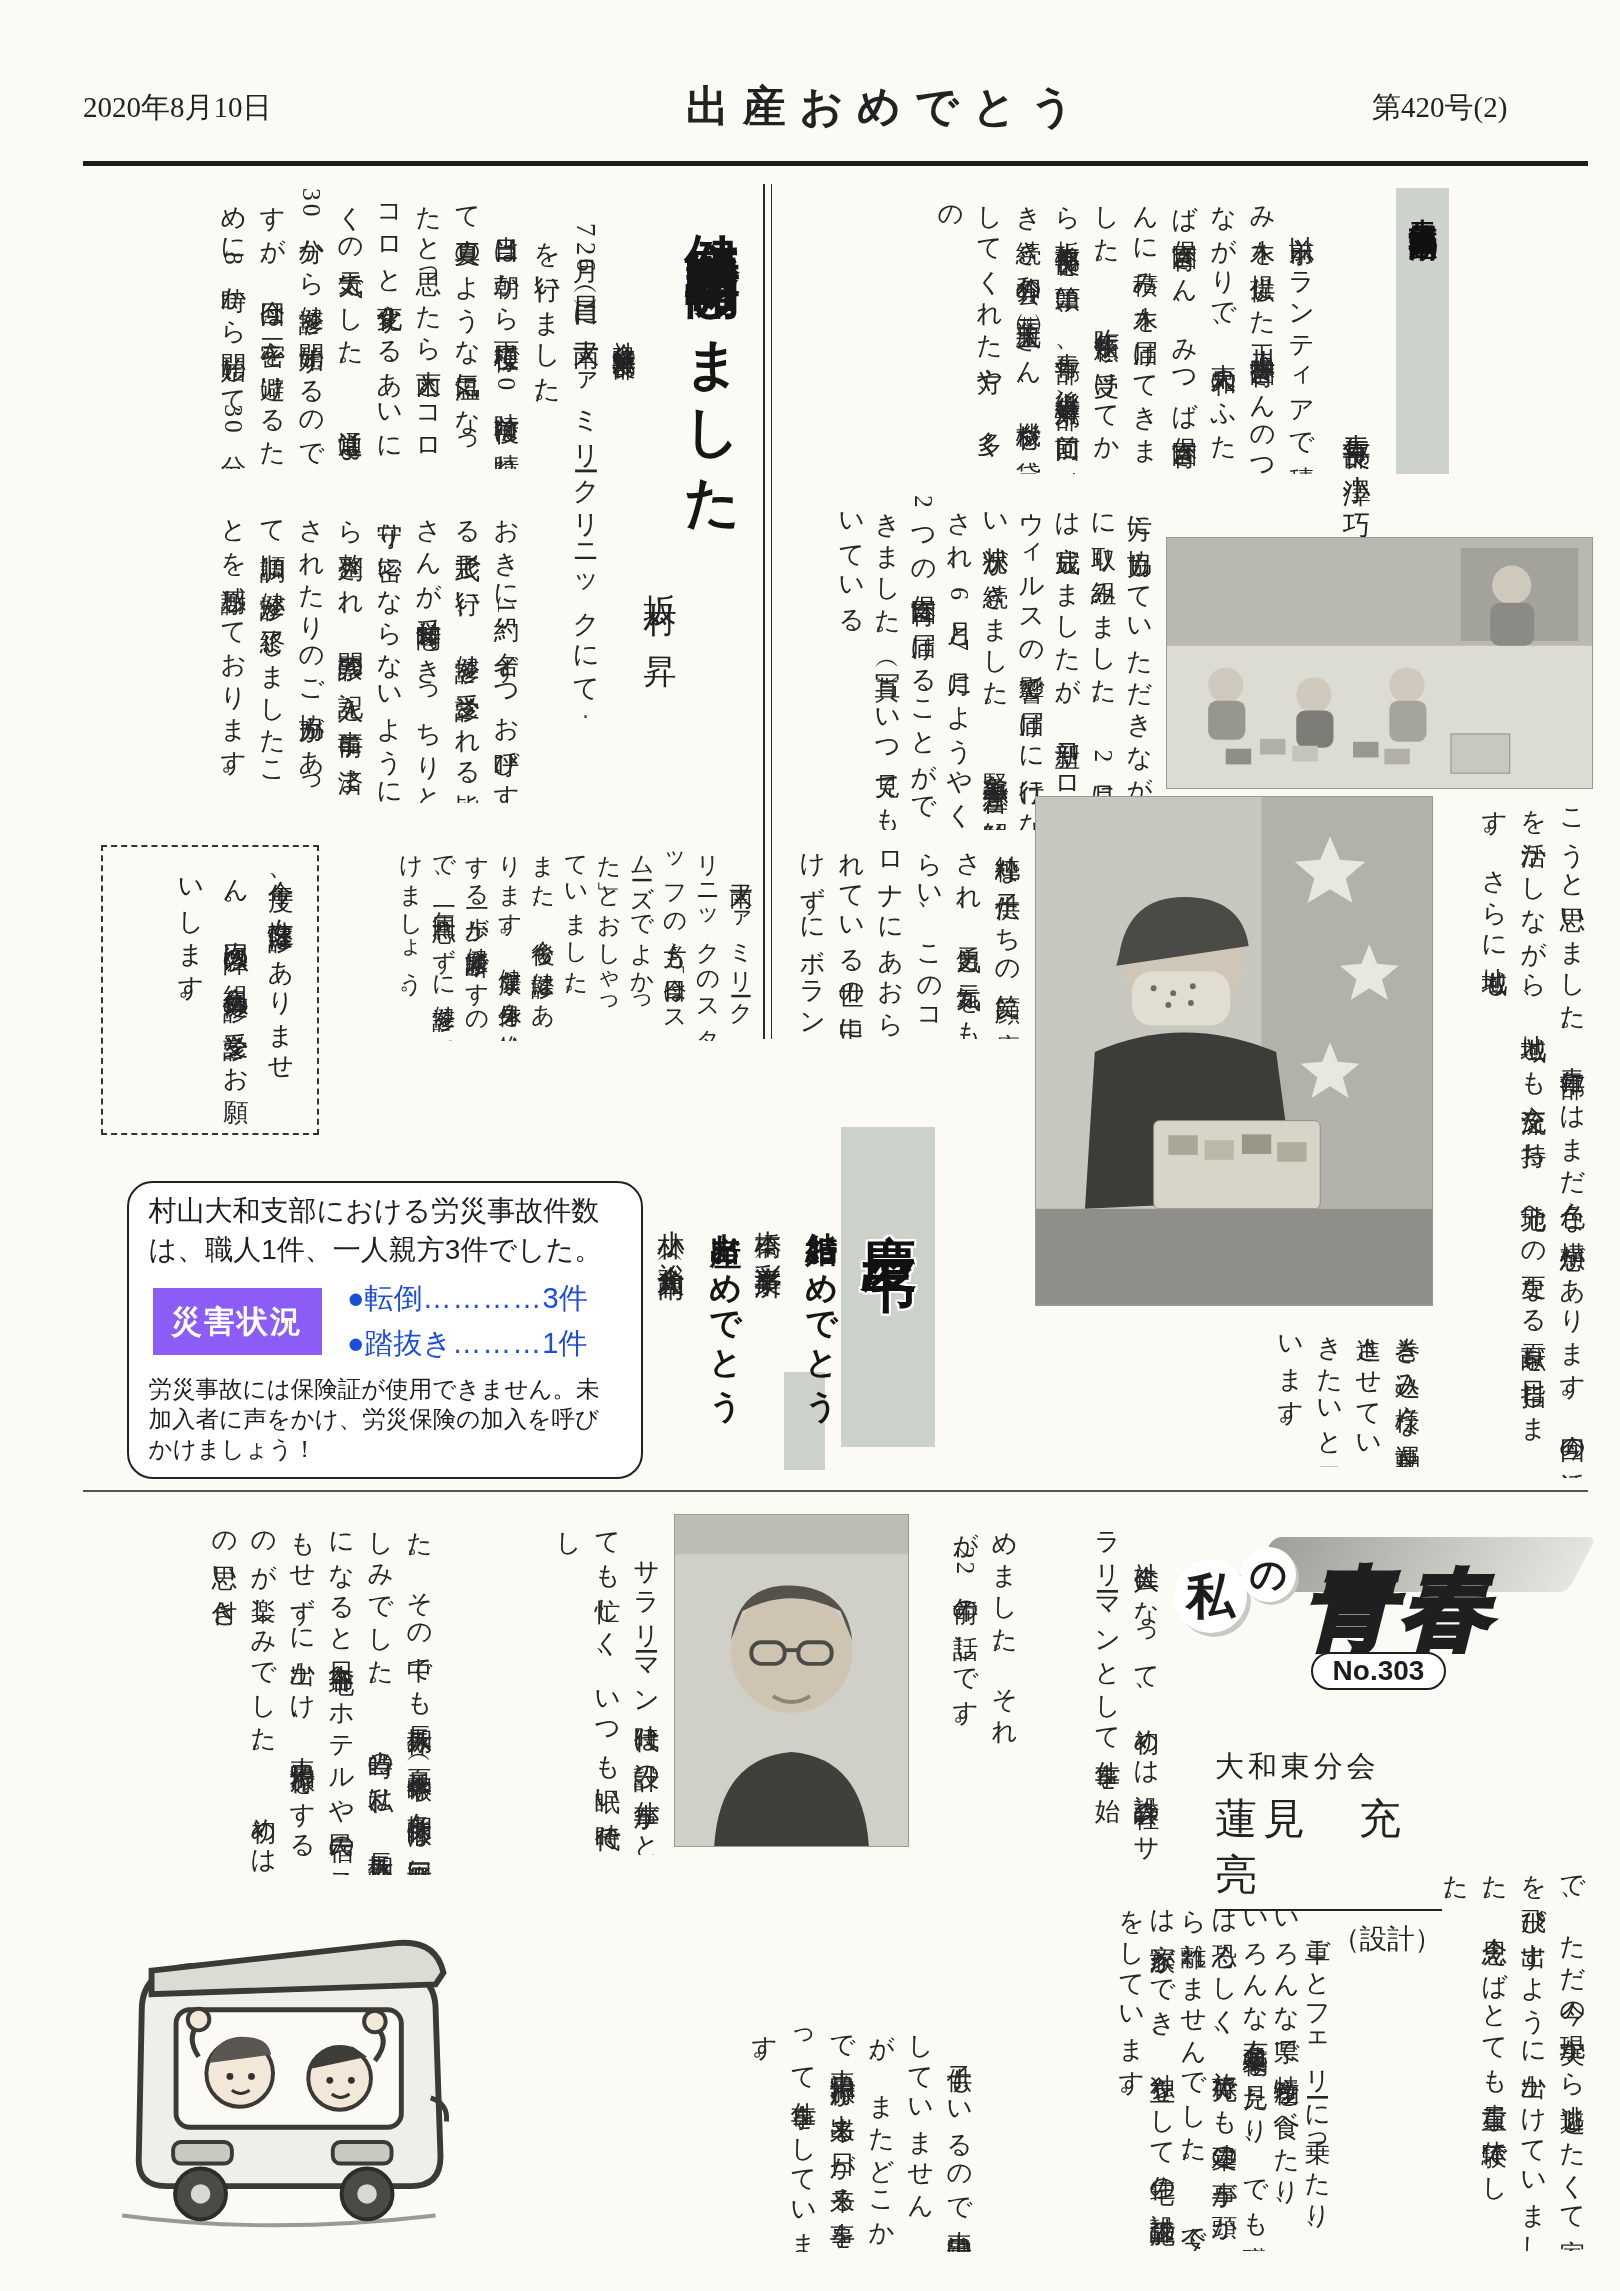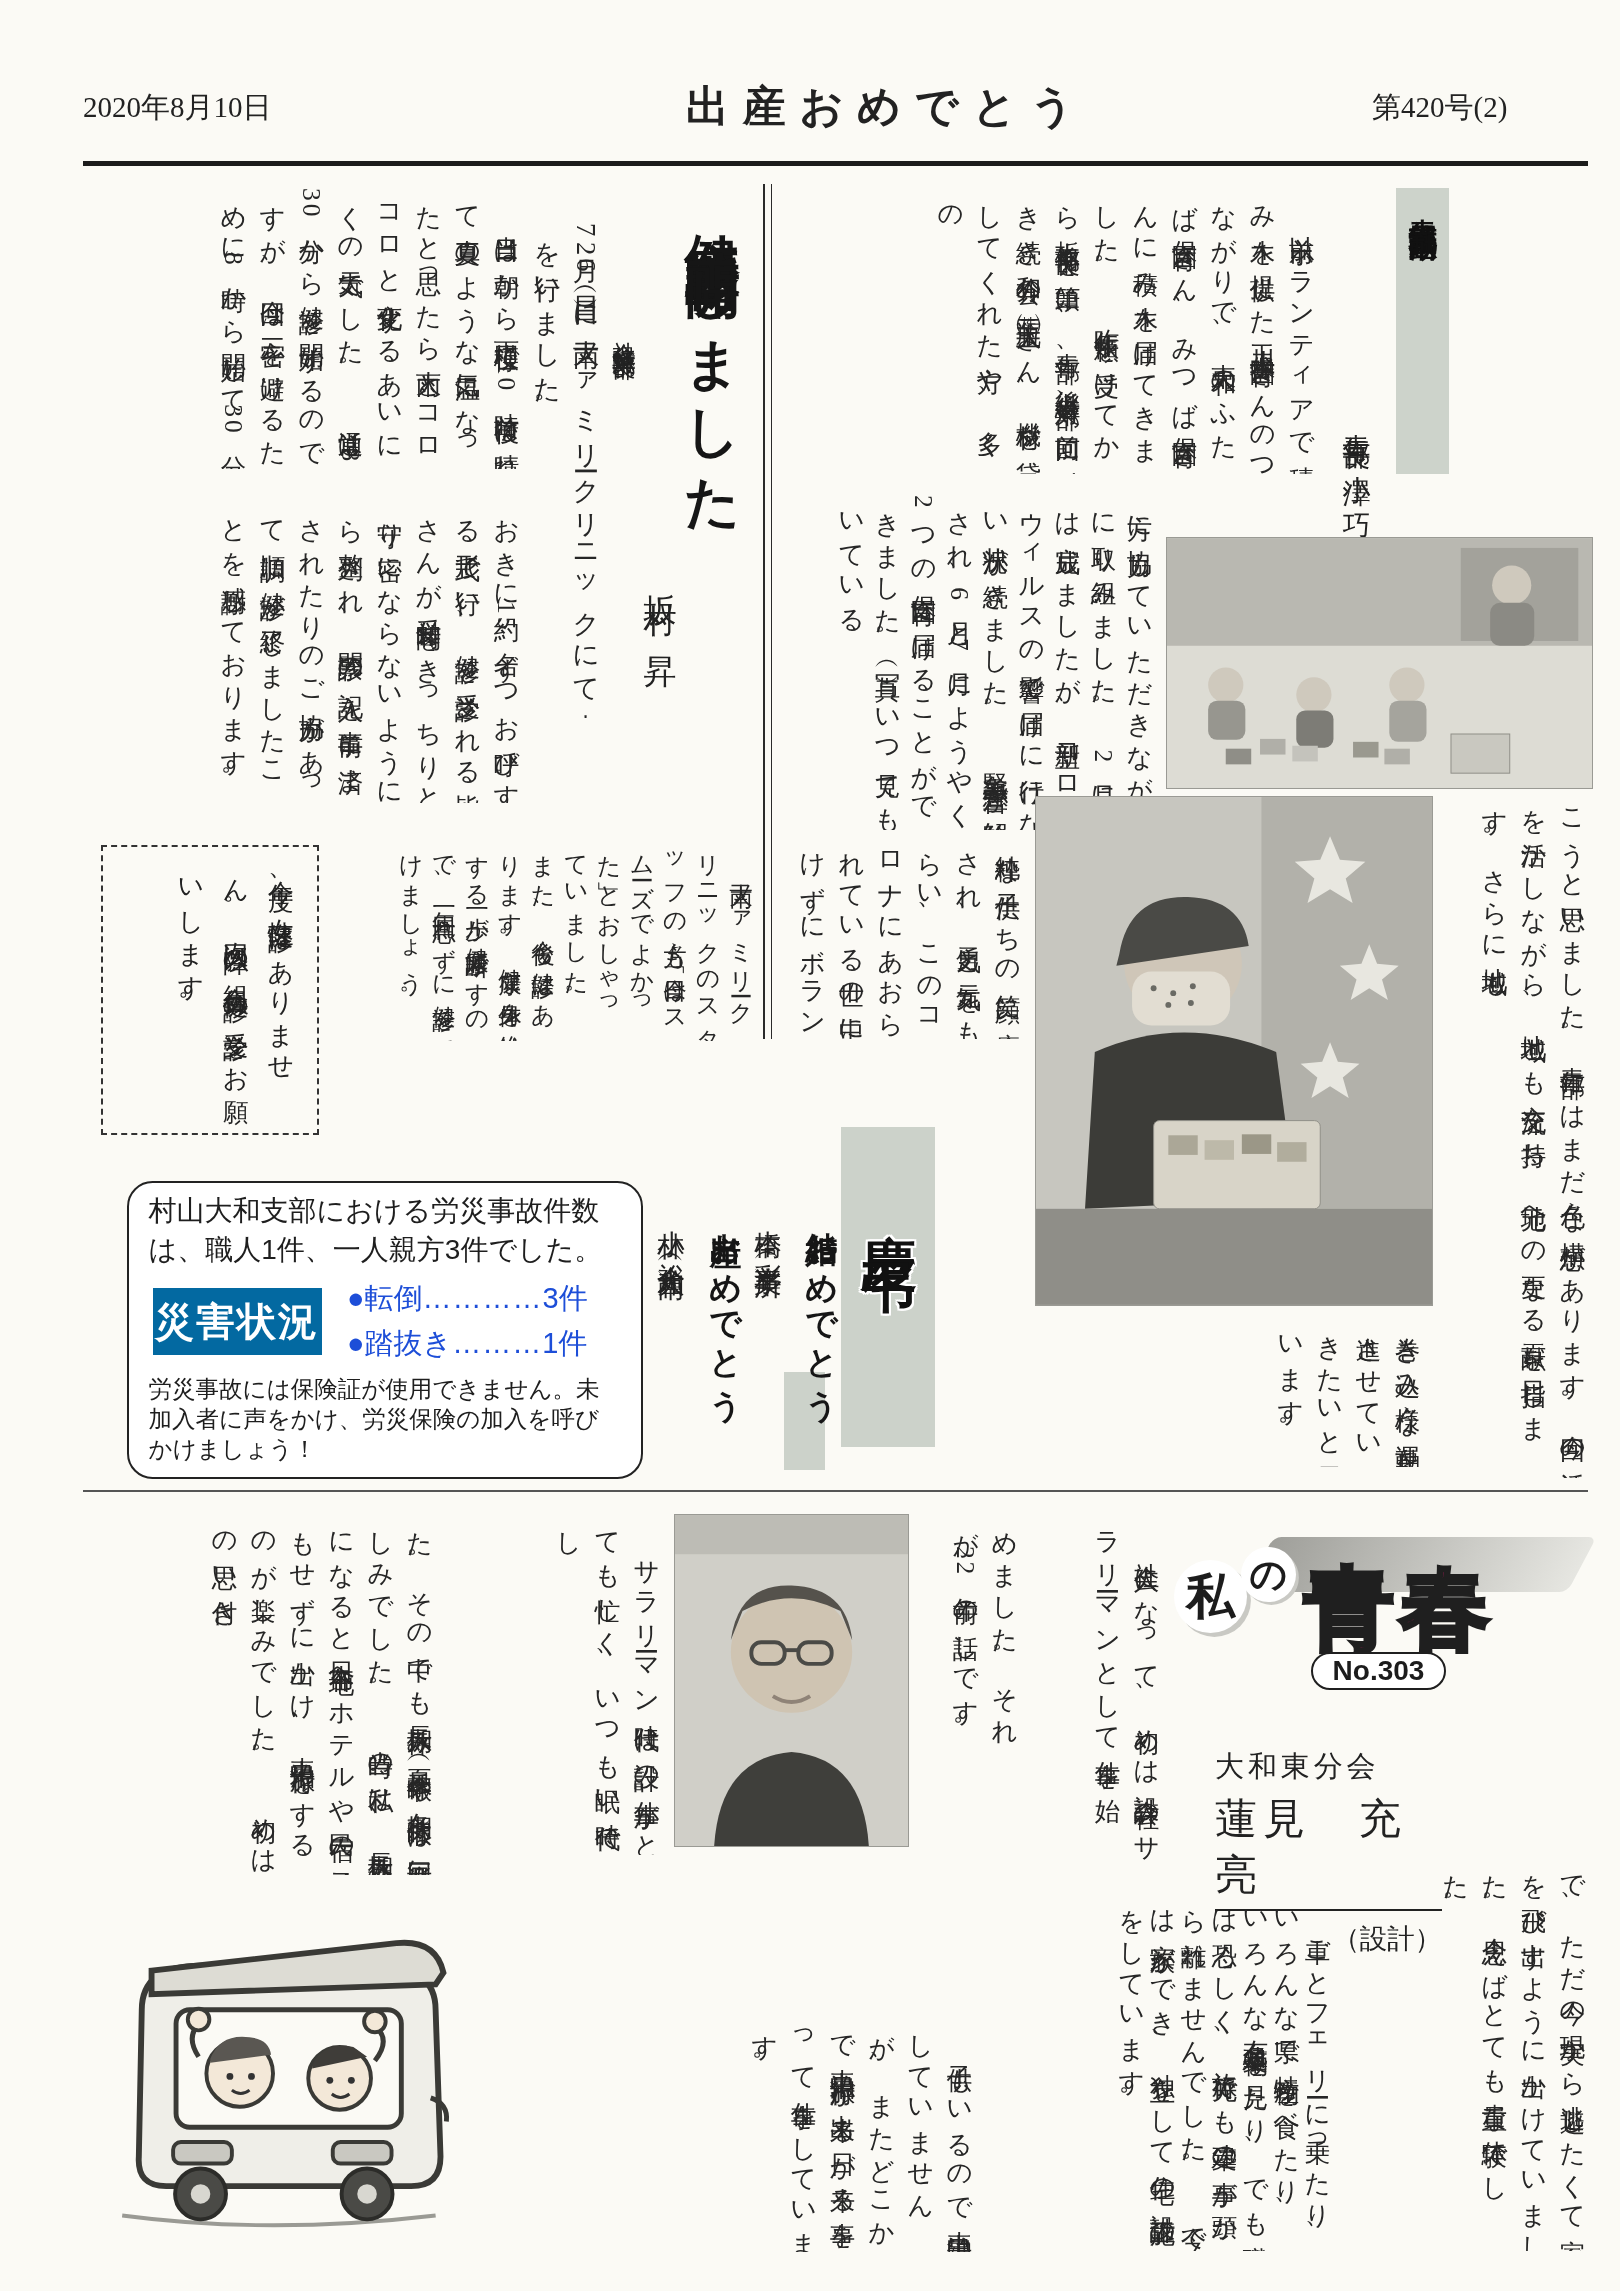--- a/index.html
+++ b/index.html
@@ -7,21 +7,21 @@
         font-family:"Liberation Serif",serif;color:#222;}
   .abs{position:absolute;}
   .v{writing-mode:vertical-rl;text-orientation:mixed;}
   .body-text{font-size:25.5px;line-height:39px;letter-spacing:2.9px;overflow:hidden;color:#262626;}
   .gothic{font-family:"Liberation Sans",sans-serif;font-weight:bold;}
   .serif{font-family:"Liberation Serif",serif;}
   .rule{background:#1c1c1c;}
   .dbl-v{width:5.9px;border-left:2px solid #2a2a2a;border-right:1px solid #2a2a2a;}
   .photo{background:#d6d5cf;border:1px solid #9a9a94;overflow:hidden;}
   .white-outline{text-shadow:2px 2px 0 #fff,-2px -2px 0 #fff,2px -2px 0 #fff,-2px 2px 0 #fff,0 2px 0 #fff,0 -2px 0 #fff,2px 0 0 #fff,-2px 0 0 #fff;}
-  .outline-txt{color:#be185d;-webkit-text-stroke:3.9px #1f1f1f;text-shadow:0 0 1px #1f1f1f;}
+  .outline-txt{color:#be185d;-webkit-text-stroke:3.9px #1f1f1f;text-shadow:0 0 1px #1f1f1f;font-style:italic;}
   .pill{border:2.9px solid #1f1f1f;border-radius:25.5px;background:#fff;padding:1px 19.6px;display:inline-block;}
   .dots{letter-spacing:1px;}
 </style>
 </head>
 <body>
 
 <div id="page">
 
   <div class="abs serif" style="left:83px;top:88px;font-size:29px;">2020年8月10日</div>
   <div class="abs gothic" style="left:686px;top:78px;font-size:43px;letter-spacing:13.7px;">出産おめでとう</div>
@@ -97,21 +97,21 @@
   <div class="abs v body-text" style="left:93px;top:502px;width:433px;height:301px;">おきに約15名ずつお呼びする形式で行い、健診を受診される皆さんが受付時間をきっちりと守り密にならないように自ら整列され、問診票の記入を事前に済まされたりのご協力があって順調に健診が終了しましたことを感謝しております。</div>
   <div class="abs v body-text" style="left:341px;top:839px;width:416px;height:202px;font-size:23.5px;line-height:33px;letter-spacing:2px;">　大南ファミリークリニックのスタッフの方々も「今日はスムーズでよかった」とおしゃっていました。　また、今後も健診はあります。健康な身体を維持する一歩が健康診断ですので、年一回忘れずに健診を受けましょう。</div>
 
   <div class="abs" style="left:101px;top:845px;width:214px;height:286px;border:2.9px dashed #333;background:#fbfaf5;">
     <div class="v serif" style="margin:13.7px 13.7px 0 0;height:255px;width:186px;font-size:25.5px;line-height:45px;letter-spacing:2.9px;float:right;">今年度、女性健診はありません。次回以降の組合員健診の受診をお願いします。</div>
   </div>
 
   <div class="abs" style="left:127px;top:1181px;width:512px;height:294px;border:2.9px solid #222;border-radius:25.5px;background:#fff;overflow:hidden;">
     <div class="gothic" style="font-weight:normal;font-family:'Liberation Sans',sans-serif;padding:7.8px 19.6px 0 19.6px;font-size:28px;line-height:39px;color:#1e1e1e;">村山大和支部における労災事故件数は、職人1件、一人親方3件でした。</div>
     <div style="display:flex;align-items:center;padding:9.8px 19.6px 0 23.5px;">
-      <div class="serif" style="width:169px;height:67px;background:#0369a1;color:#fff;font-size:39px;font-weight:bold;display:flex;align-items:center;justify-content:center;letter-spacing:2px;">災害状況</div>
+      <div class="serif" style="width:169px;height:67px;background:#8b5cf6;color:#fff;font-size:31px;font-weight:bold;display:flex;align-items:center;justify-content:center;letter-spacing:2px;">災害状況</div>
       <div style="margin-left:25.5px;font-family:'Liberation Sans',sans-serif;font-size:29px;color:#1d4ed8;">
         <div>
           <span>●</span><span>転倒</span><span class="dots">…………</span><span>3件</span>
         </div>
         <div style="margin-top:5.9px;">
           <span>●</span><span>踏抜き</span><span class="dots">………</span><span>1件</span>
         </div>
       </div>
     </div>
     <div class="serif" style="padding:9.8px 19.6px 0 19.6px;font-size:23.5px;line-height:30px;color:#1e1e1e;">労災事故には保険証が使用できません。未加入者に声をかけ、労災保険の加入を呼びかけましょう！</div>

